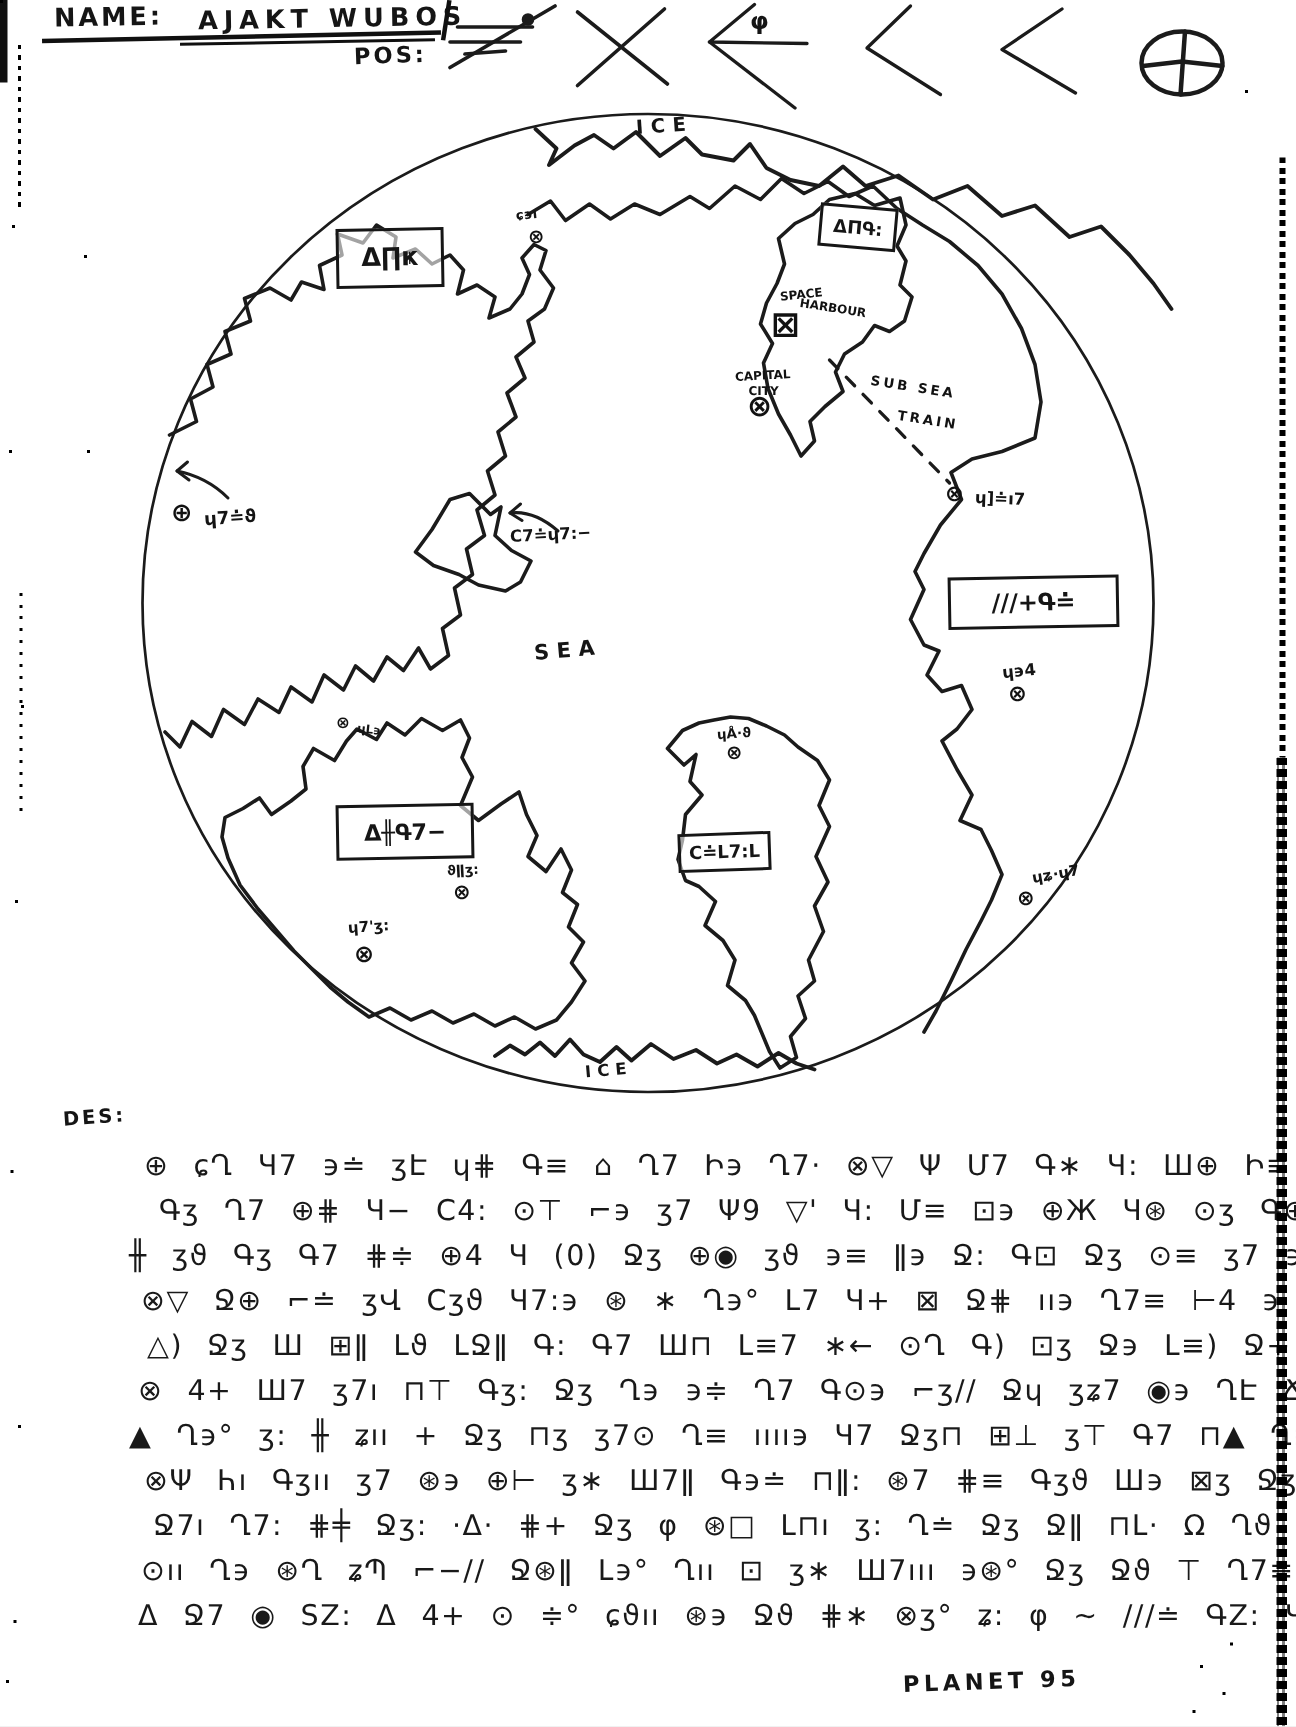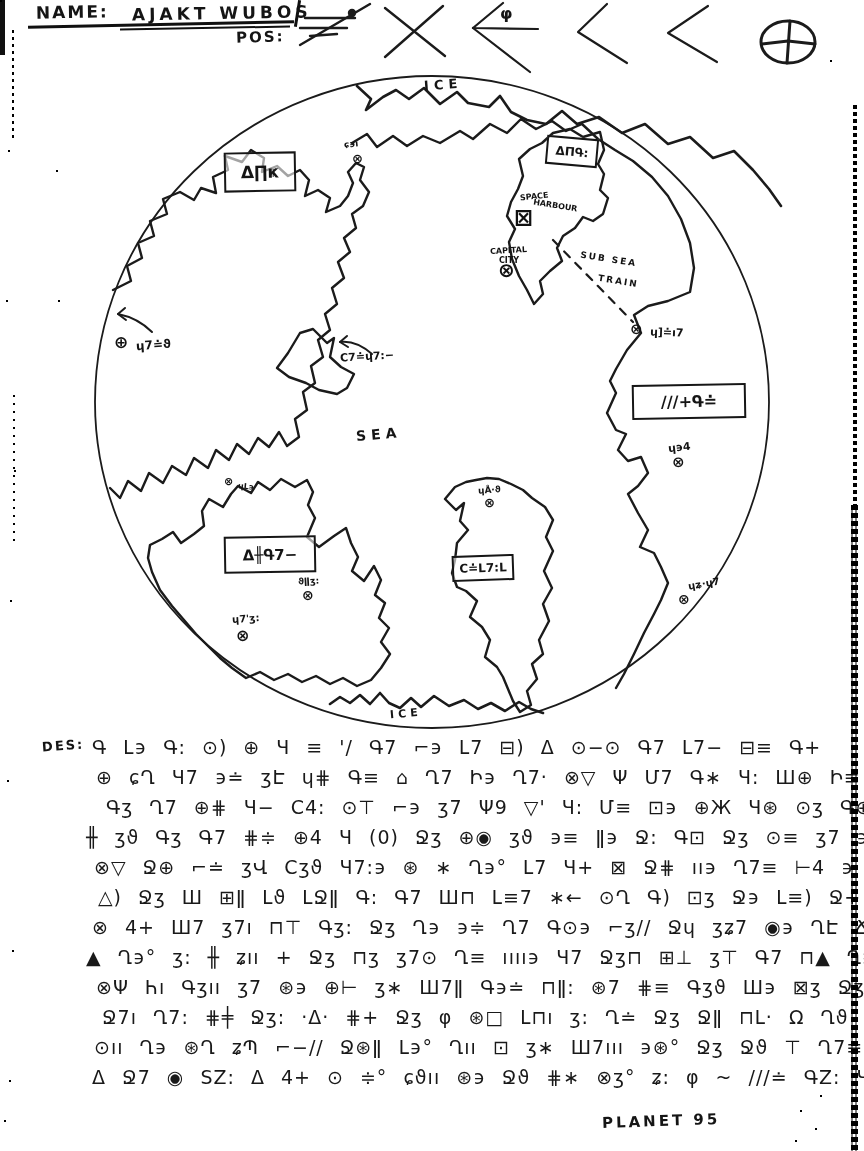--- a/index.html
+++ b/index.html
@@ -136,21 +136,20 @@
   <div class="mk" style="left:302px;top:588px;font-size:14px;">⊗</div>
   <div class="mlbl" style="left:298px;top:576px;font-size:9px;transform:rotate(-3deg);">ϑǁʒ:</div>
 
   <div class="mk" style="left:236px;top:628px;font-size:16px;">⊗</div>
   <div class="mlbl" style="left:232px;top:613px;font-size:10px;transform:rotate(-4deg);">ɥ7'ʒ:</div>
 
   <div class="mlbl" style="left:340px;top:350px;font-size:11px;transform:rotate(-3deg);">C7≐ɥ7:−</div>
 
   <div class="abs hand" style="left:42px;top:738px;font-size:13px;transform:rotate(-4deg);">DES:</div>
 
-  <div class="drow" style="left:92px;top:736px;">Գ Լ϶ Գ: ⊙) ⊕ Ч ≡ '/ Գ7 ⌐϶ Լ7 ⊟) Δ ⊙−⊙ Գ7 Լ7− ⊟≡ Գ+</div>
   <div class="drow" style="left:96px;top:766px;">⊕ ɕՂ Ч7 ϶≐ ʒԷ ɥ⋕ Գ≡ ⌂ Ղ7 Ի϶ Ղ7· ⊗▽ Ψ Մ7 Գ∗ Ч: Ш⊕ Ի≡ + ʒ: Ղ'</div>
   <div class="drow" style="left:106px;top:796px;">Գʒ Ղ7 ⊕⋕ Ч− C4: ⊙⊤ ⌐϶ ʒ7 Ψ9 ▽' Ч: Մ≡ ⊡϶ ⊕Ж Ч⊛ ⊙ʒ Գ⊕ Լϑ2 ((ū Ч·</div>
   <div class="drow" style="left:86px;top:826px;">╫ ʒϑ Գʒ Գ7 ⋕≑ ⊕4 Ч (0) Ջʒ ⊕◉ ʒϑ ϶≡ ǁ϶ Ջ: Գ⊡ Ջʒ ⊙≡ ʒ7 ϶≋ Ջ϶ △:</div>
   <div class="drow" style="left:94px;top:856px;">⊗▽ Ջ⊕ ⌐≐ ʒՎ Cʒϑ Ч7:϶ ⊛ ∗ Ղ϶° Լ7 Ч+ ⊠ Ջ⋕ ıı϶ Ղ7≡ ⊢4 ϶ Գ∗ Ջϑ Գ≡) ııı</div>
   <div class="drow" style="left:98px;top:886px;">△) Ջʒ Ш ⊞ǁ Լϑ ԼՋǁ Գ: Գ7 Ш⊓ Լ≡7 ∗← ⊙Ղ Գ) ⊡ʒ Ջ϶ Լ≡) Ջ+ ıı϶° ≋϶ Ղ ⋕϶ ≡7 ı</div>
   <div class="drow" style="left:92px;top:916px;">⊗ 4+ Ш7 ʒ7ı ⊓⊤ Գʒ: Ջʒ Ղ϶ ϶≑ Ղ7 Գ⊙϶ ⌐ʒ// Ջɥ ʒʑ7 ◉϶ ՂԷ Ճ϶ ⊕ǁ ⊙∗ ʒ Ч: Գ϶ʒʑ</div>
   <div class="drow" style="left:86px;top:946px;">▲ Ղ϶° ʒ: ╫ ʑıı + Ջʒ ⊓ʒ ʒ7⊙ Ղ≡ ıııı϶ Ч7 Ջʒ⊓ ⊞⊥ ʒ⊤ Գ7 ⊓▲ Ղ϶ + ⊕ Ղ7</div>
   <div class="drow" style="left:96px;top:976px;">⊗Ψ Һı Գʒıı ʒ7 ⊛϶ ⊕⊢ ʒ∗ Ш7ǁ Գ϶≐ ⊓ǁ: ⊛7 ⋕≡ Գʒϑ Ш϶ ⊠ʒ Ջʒ ⊙◉ Ղ9 Լʒϑ Ч≐ ⊙:</div>
   <div class="drow" style="left:102px;top:1006px;">Ջ7ı Ղ7: ⋕╪ Ջʒ: ·Δ· ⋕+ Ջʒ φ ⊛□ Լ⊓ı ʒ: Ղ≐ Ջʒ Ջǁ ⊓Լ· Ω Ղϑ ⊠ ʒՊ φ+</div>
   <div class="drow" style="left:94px;top:1036px;">⊙ıı Ղ϶ ⊛Ղ ʑՊ ⌐−// Ջ⊛ǁ Լ϶° Ղıı ⊡ ʒ∗ Ш7ııı ϶⊛° Ջʒ Ջϑ ⊤ Ղ7≡ ▲ϑ Ջʒ ◉ Ջϑ ϶ ʑ≐ ▲+ ≐</div>

